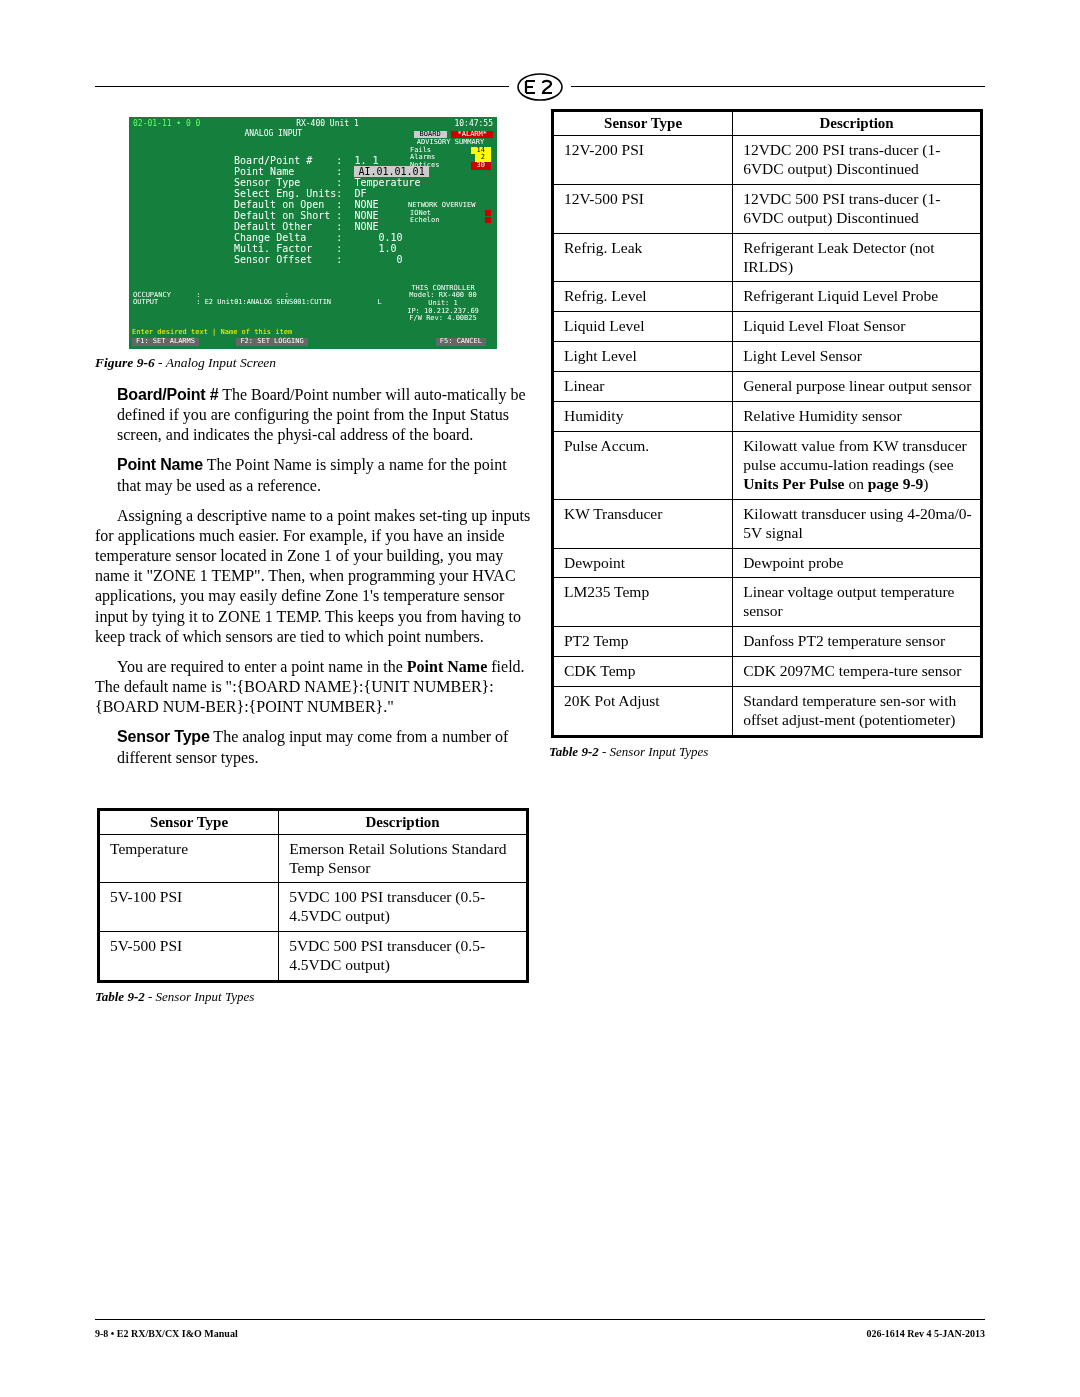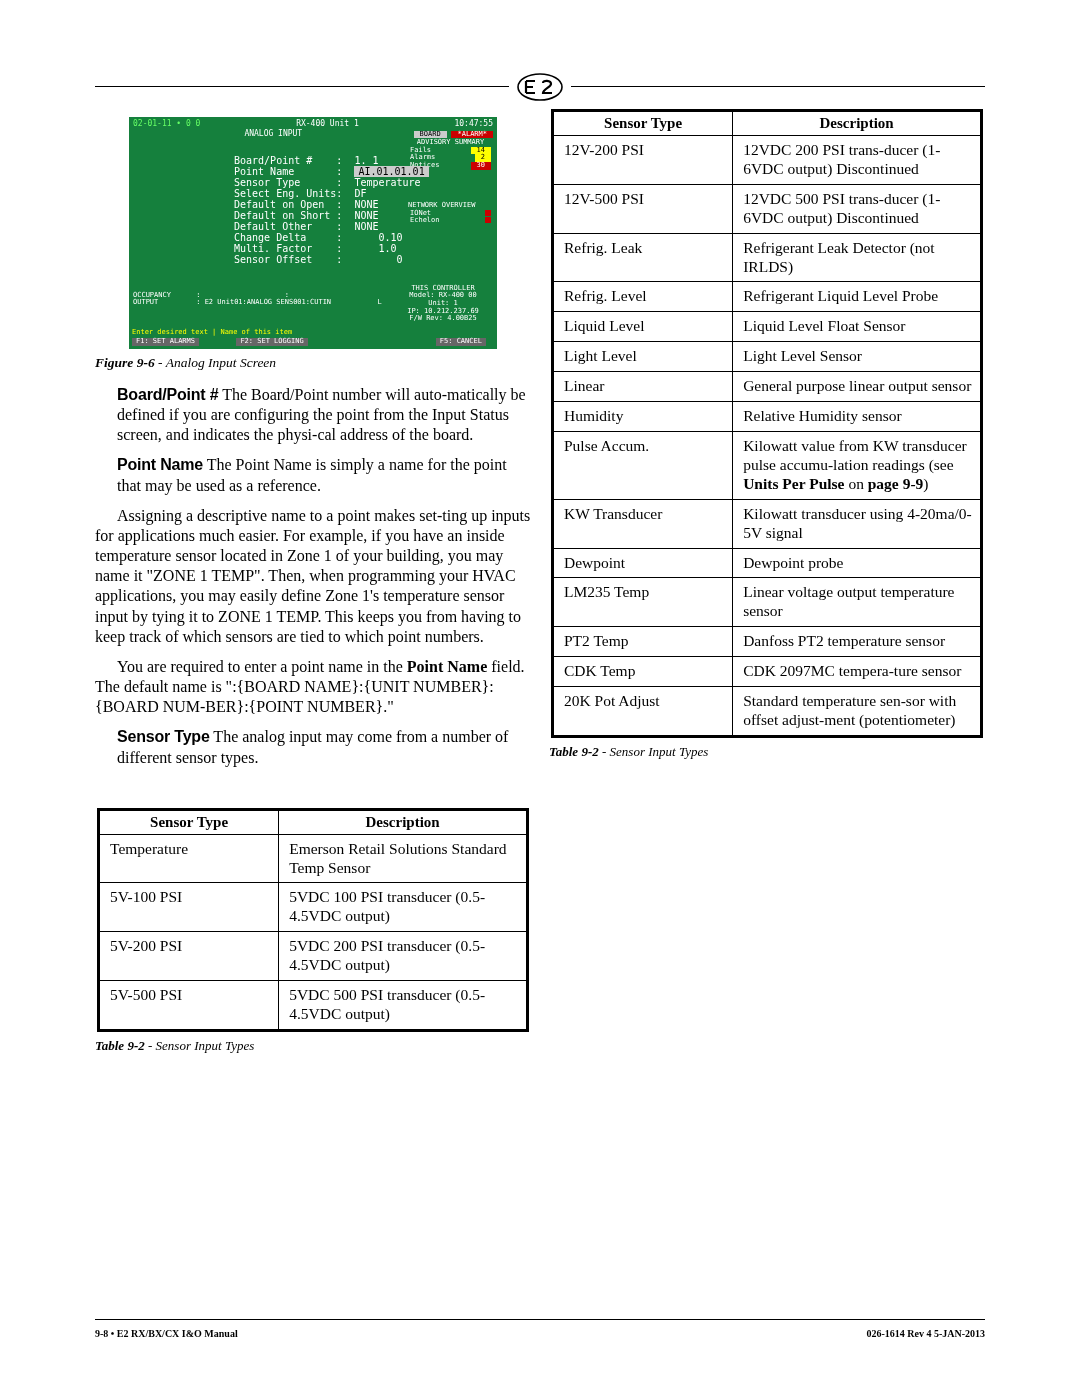--- a/index.html
+++ b/index.html
@@ -177,24 +177,20 @@
         </thead>
         <tbody id="table1-body">
             <tr>
               <td class="col1 outer-left">Temperature</td>
               <td class="outer-right">Emerson Retail Solutions Standard Temp Sensor</td>
             </tr>
             <tr>
               <td class="col1 outer-left">5V-100 PSI</td>
               <td class="outer-right">5VDC 100 PSI transducer (0.5-4.5VDC output)</td>
             </tr>
-            <tr>
-              <td class="col1 outer-left">5V-200 PSI</td>
-              <td class="outer-right">5VDC 200 PSI transducer (0.5-4.5VDC output)</td>
-            </tr>
             <tr class="last">
               <td class="col1 outer-left">5V-500 PSI</td>
               <td class="outer-right">5VDC 500 PSI transducer (0.5-4.5VDC output)</td>
             </tr>
           </tbody>
       </table>
 
       <div class="table-caption">
         <b>Table 9-2</b><span> - Sensor Input Types</span>
       </div>

